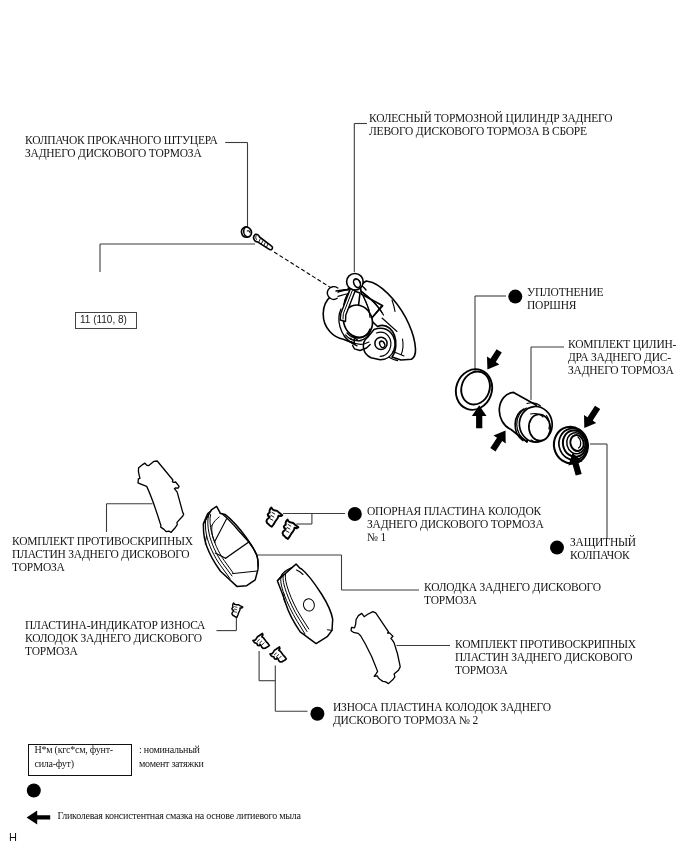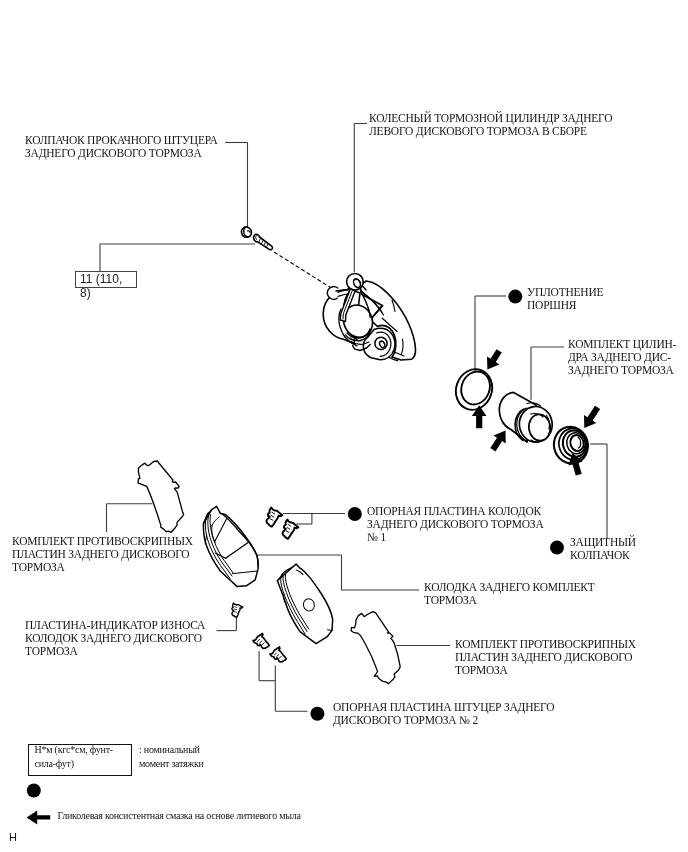--- a/index.html
+++ b/index.html
@@ -5,21 +5,21 @@
 <style>
   html,body{margin:0;padding:0;background:#ffffff;}
   body{width:688px;height:852px;position:relative;overflow:hidden;
        font-family:"Liberation Sans", sans-serif;color:#000;
        -webkit-font-smoothing:antialiased;}
   #stage{position:absolute;left:0;top:0;width:688px;height:852px;background:#fff;}
   .lbl{position:absolute;font-size:11.5px;color:#161616;letter-spacing:-0.22px;font-family:Liberation Serif, serif;}
   .lbl div{white-space:pre;line-height:13px;}
   #art{position:absolute;left:0;top:0;}
   .tbox{position:absolute;border:1px solid #444;box-sizing:border-box;
-        font-size:12px;line-height:14px;color:#222;}
+        font-size:10px;line-height:14px;color:#222;margin-top:41px;}
   .tbox span{position:absolute;left:4px;top:0px;}
   .corner{position:absolute;font-size:11px;color:#111;}
   .legend-box{position:absolute;left:28px;top:744px;width:104px;height:31.5px;
               border:1.2px solid #111;box-sizing:border-box;}
   .legend-sym{font-size:10px;letter-spacing:-0.25px;}
   .legend-sym div{line-height:14px;}
 </style>
 </head>
 <body>
 
@@ -329,30 +329,30 @@
     <div>ОПОРНАЯ ПЛАСТИНА КОЛОДОК</div>
     <div>ЗАДНЕГО ДИСКОВОГО ТОРМОЗА</div>
     <div>№ 1</div>
   </div>
   <div class="lbl" style="left:25px;top:619.0px">
     <div>ПЛАСТИНА-ИНДИКАТОР ИЗНОСА</div>
     <div>КОЛОДОК ЗАДНЕГО ДИСКОВОГО</div>
     <div>ТОРМОЗА</div>
   </div>
   <div class="lbl" style="left:424px;top:581.0px">
-    <div>КОЛОДКА ЗАДНЕГО КОМПЛЕКТ</div>
+    <div>КОЛОДКА ЗАДНЕГО ДИСКОВОГО</div>
     <div>ТОРМОЗА</div>
   </div>
   <div class="lbl" style="left:455px;top:638.0px">
     <div>КОМПЛЕКТ ПРОТИВОСКРИПНЫХ</div>
     <div>ПЛАСТИН ЗАДНЕГО ДИСКОВОГО</div>
     <div>ТОРМОЗА</div>
   </div>
   <div class="lbl" style="left:333px;top:701.0px">
-    <div>ОПОРНАЯ ПЛАСТИНА ШТУЦЕР ЗАДНЕГО</div>
+    <div>ИЗНОСА ПЛАСТИНА КОЛОДОК ЗАДНЕГО</div>
     <div>ДИСКОВОГО ТОРМОЗА № 2</div>
   </div>
 
   <div class="tbox" style="left:75px;top:271px;width:62px;height:17px">
     <span>11 (110, 8)</span>
   </div>
 
   <div class="legend-box"></div>
   <div class="lbl legend-sym" style="left:34.5px;top:743.0px">
     <div>Н*м (кгс*см, фунт-</div>

